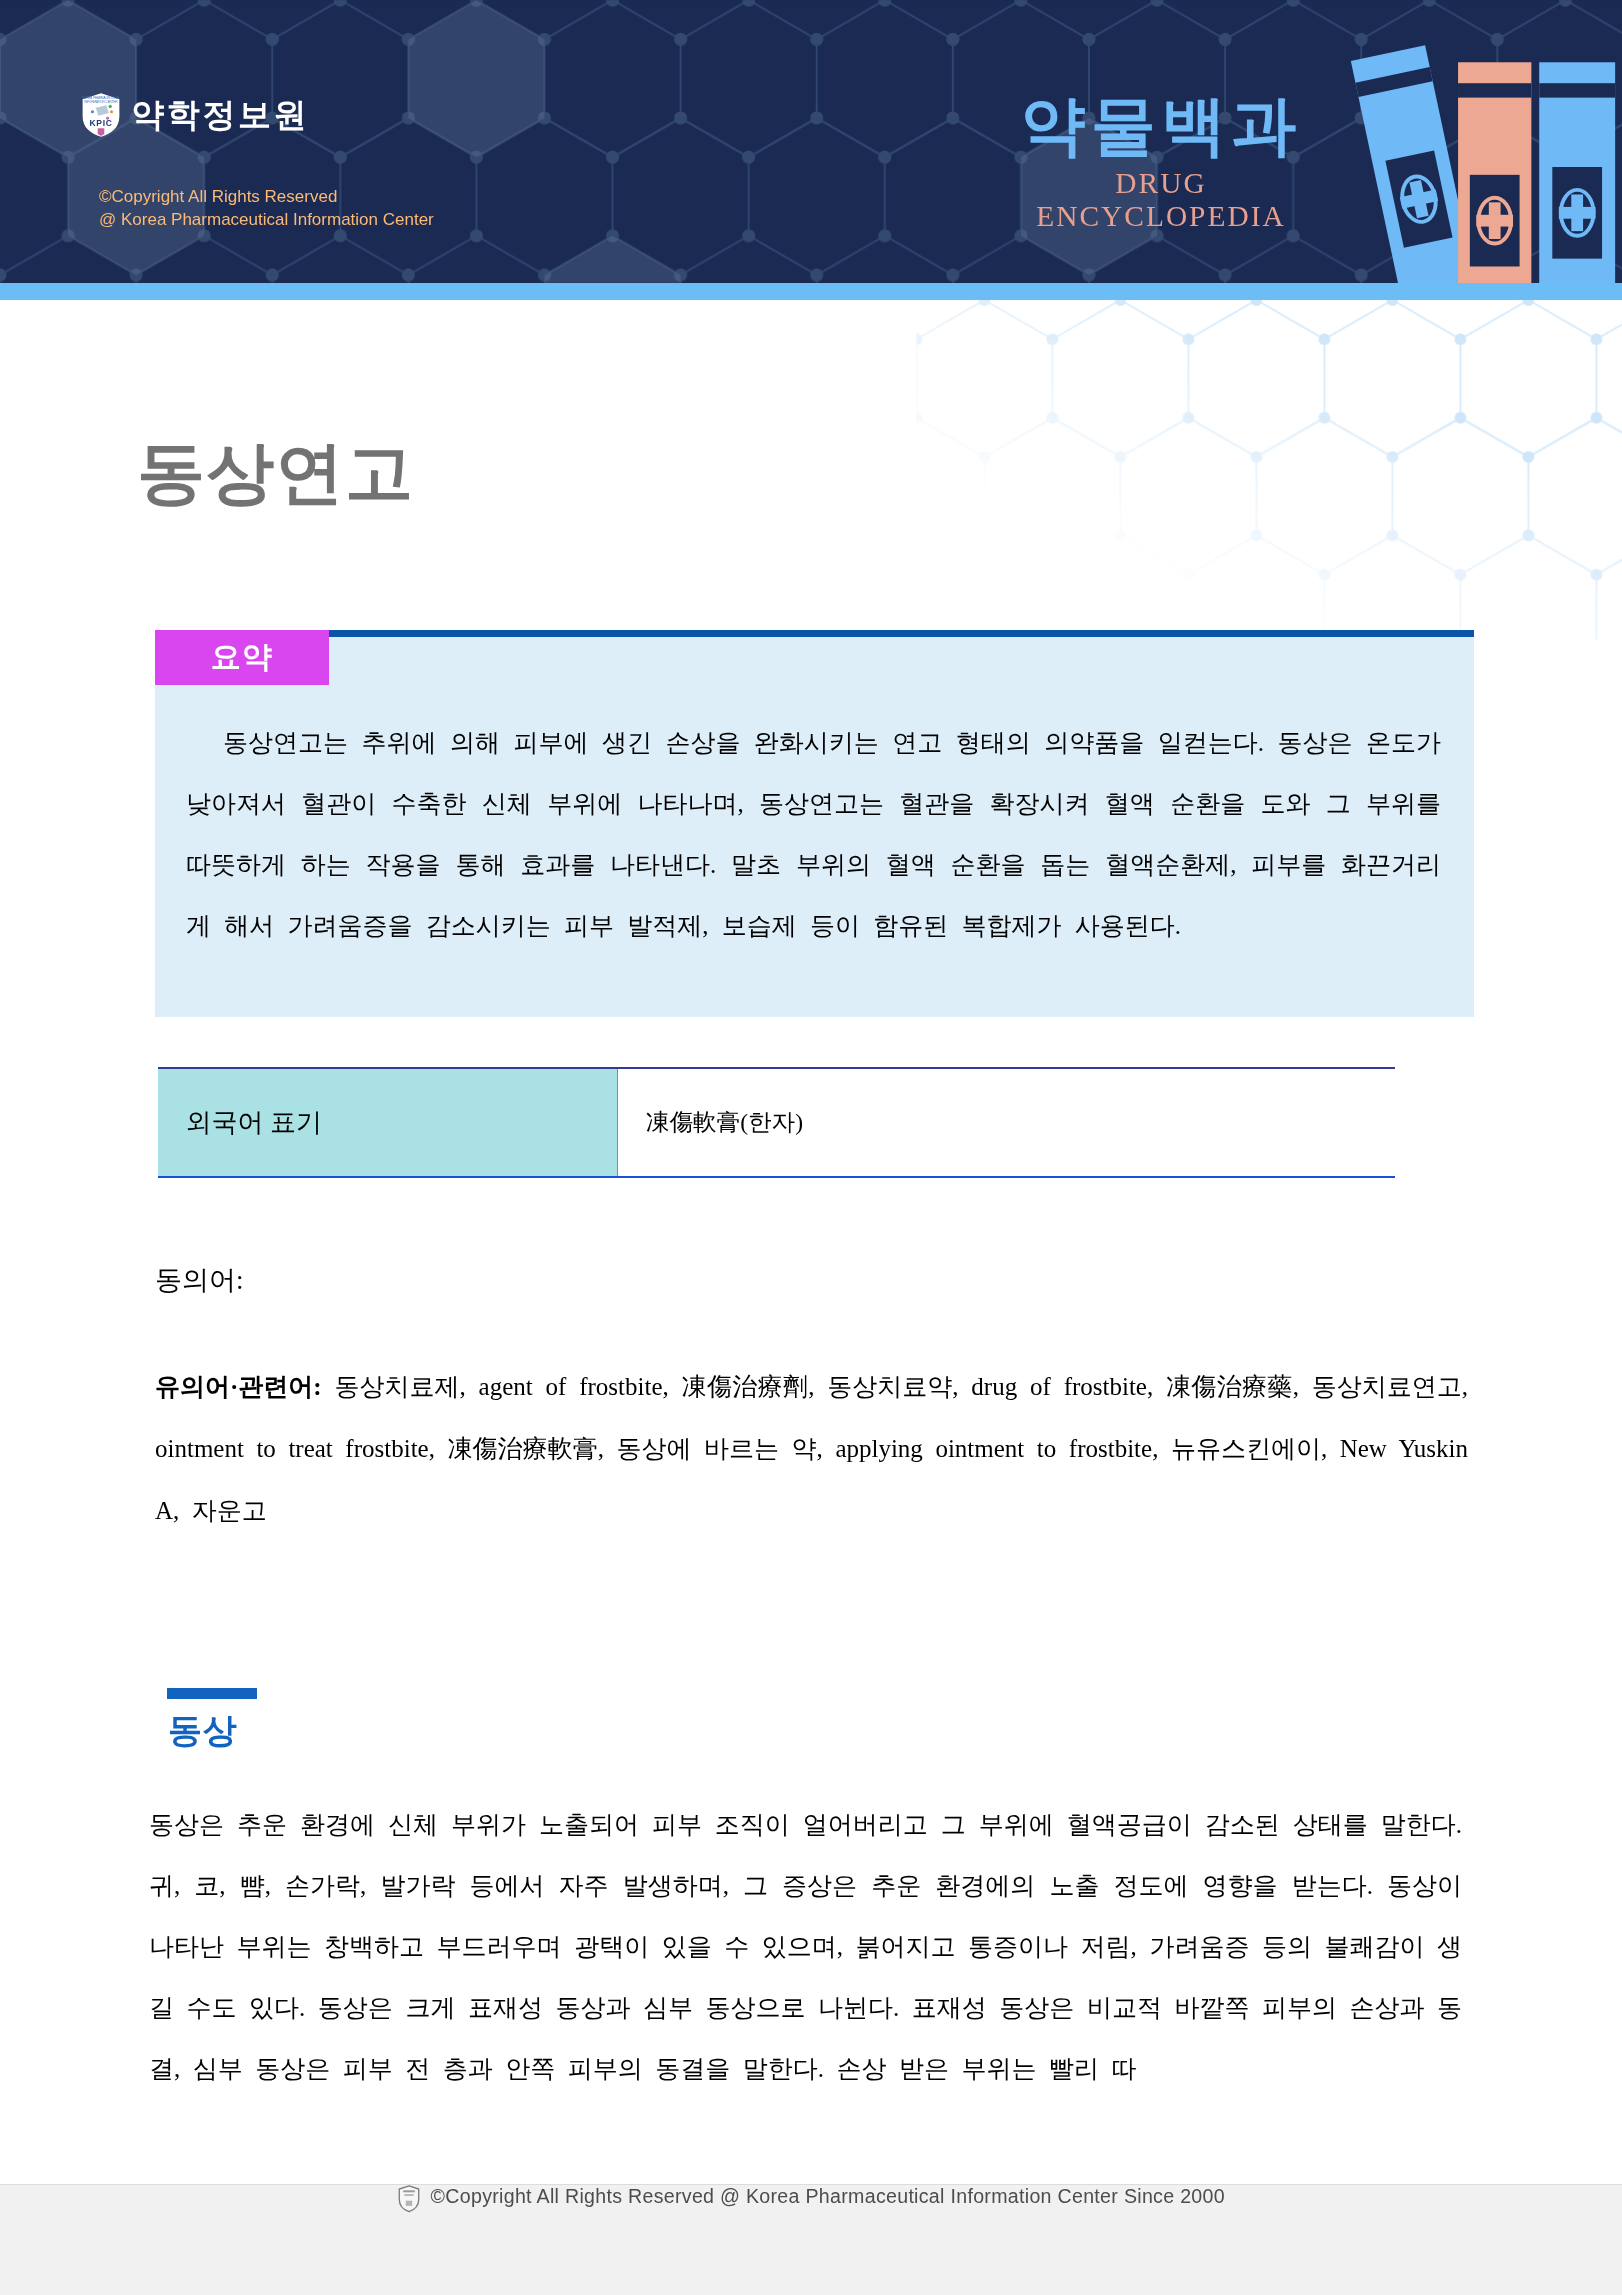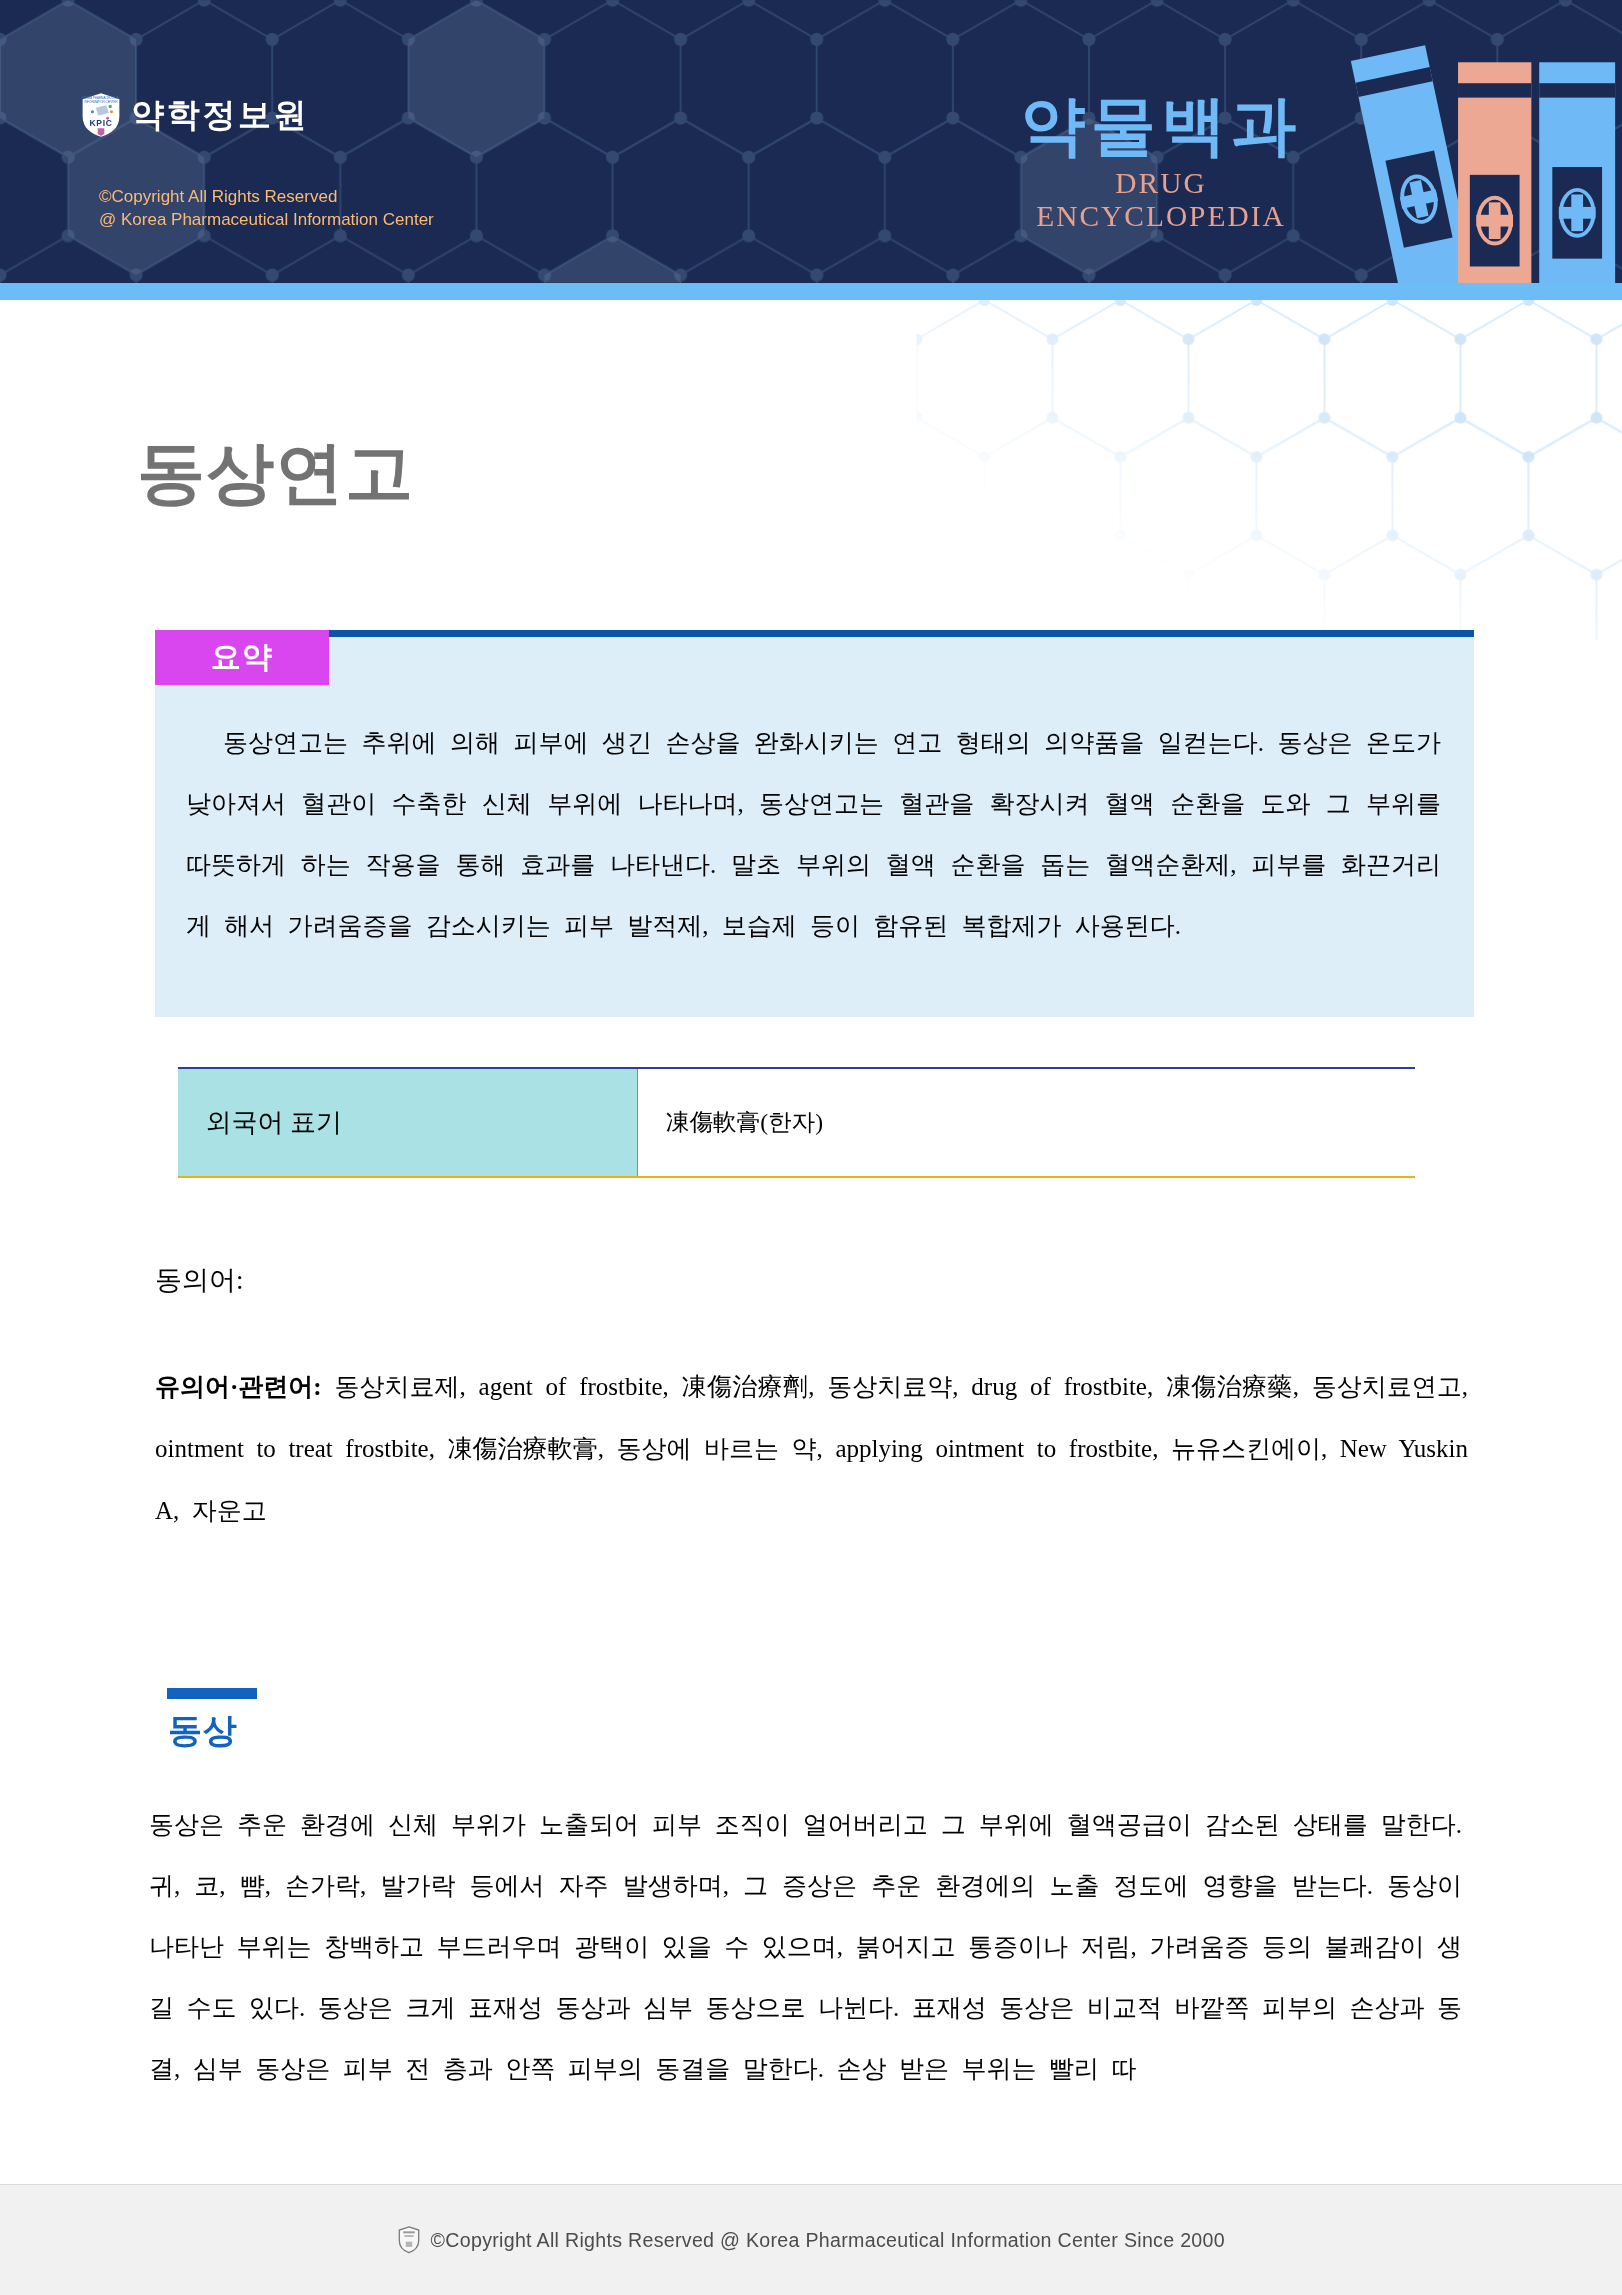--- a/index.html
+++ b/index.html
@@ -29,22 +29,22 @@
   
   .sum-panel{position:absolute;left:155px;top:637px;width:1319px;height:380px;background:#ddeef9;}
   .sum-topline{position:absolute;left:329px;top:630px;width:1145px;height:7.2px;background:#0a55a8;}
   .sum-badge{position:absolute;left:155px;top:630px;width:174px;height:55px;background:#d946ef;
              display:flex;align-items:center;justify-content:center;color:#ffffff;
              font-family:"Liberation Sans",sans-serif;font-size:30px;font-weight:bold;letter-spacing:1.3px;}
   .sum-body{position:absolute;left:186px;top:712px;width:1255px;font-size:25px;line-height:61px;
             color:#000000;text-align:justify;word-spacing:0.28em;text-indent:37px;}
 
   
-  .ftable{position:absolute;left:178px;top:1067px;width:1237px;height:111px;
-          border-top:2px solid #323c96;border-bottom:2px solid #eab308;box-sizing:border-box;display:flex;}
+  .ftable{position:absolute;left:158px;top:1067px;width:1237px;height:111px;
+          border-top:2px solid #323c96;border-bottom:2px solid #1d4ed8;box-sizing:border-box;display:flex;}
   .ftable-head{width:459px;background:#a9e1e4;display:flex;align-items:center;box-sizing:border-box;
                padding-left:27.5px;font-size:26px;color:#000;}
   .ftable-div{width:1.3px;background:#8a8a8a;}
   .ftable-cell{flex:1;background:#ffffff;display:flex;flex-direction:column;justify-content:center;
                box-sizing:border-box;padding-left:27.5px;font-size:23.6px;line-height:37px;color:#000;}
 
   
   .syn-label{position:absolute;left:155px;top:1262px;font-size:27px;color:#000;}
   .rel-par{position:absolute;left:155px;top:1356px;width:1313px;font-size:25px;line-height:62px;
            color:#000;text-align:justify;word-spacing:0.25em;}
@@ -53,21 +53,21 @@
   
   .sec-bar{position:absolute;left:167px;top:1688px;width:90px;height:10.5px;background:#1263c0;}
   .sec-head{position:absolute;left:168px;top:1708px;font-family:"Liberation Sans",sans-serif;
             font-size:34px;font-weight:bold;color:#1263c0;letter-spacing:0.7px;}
   .sec-body{position:absolute;left:149px;top:1794px;width:1313px;font-size:25px;line-height:61px;
             color:#000;text-align:justify;word-spacing:0.25em;}
 
   
   .footer{position:absolute;left:0;top:2184px;width:1623px;height:111px;background:#f1f1f1;
           border-top:1.3px solid #dcdcdc;box-sizing:border-box;
-          display:flex;align-items:center;justify-content:center;gap:10.5px;}
+          display:flex;align-items:flex-start;justify-content:center;gap:10.5px;}
   .footer-text{font-family:"Liberation Sans",sans-serif;font-size:19.6px;color:#4c4c4c;letter-spacing:0.3px;}
 </style>
 </head>
 <body>
 
 <div class="page">
 
   <div class="header">
     <svg class="hex-bg" width="1623" height="283" viewBox="0 0 2480 432">
       <defs>

